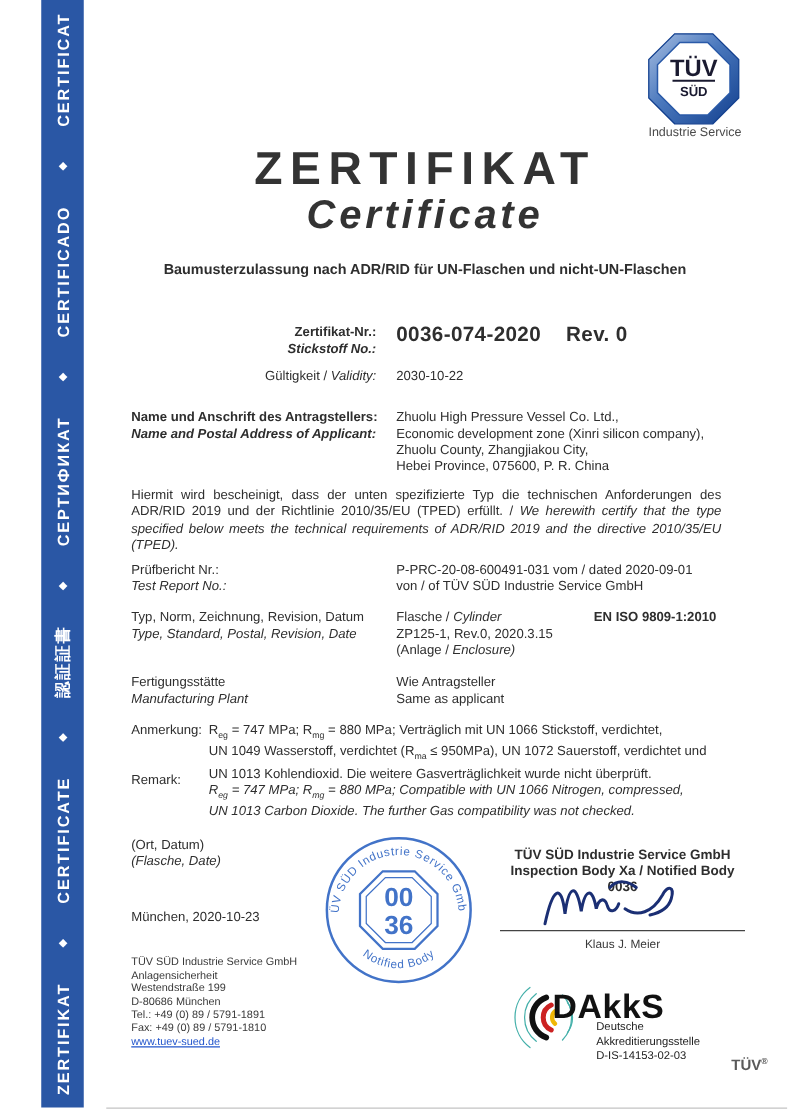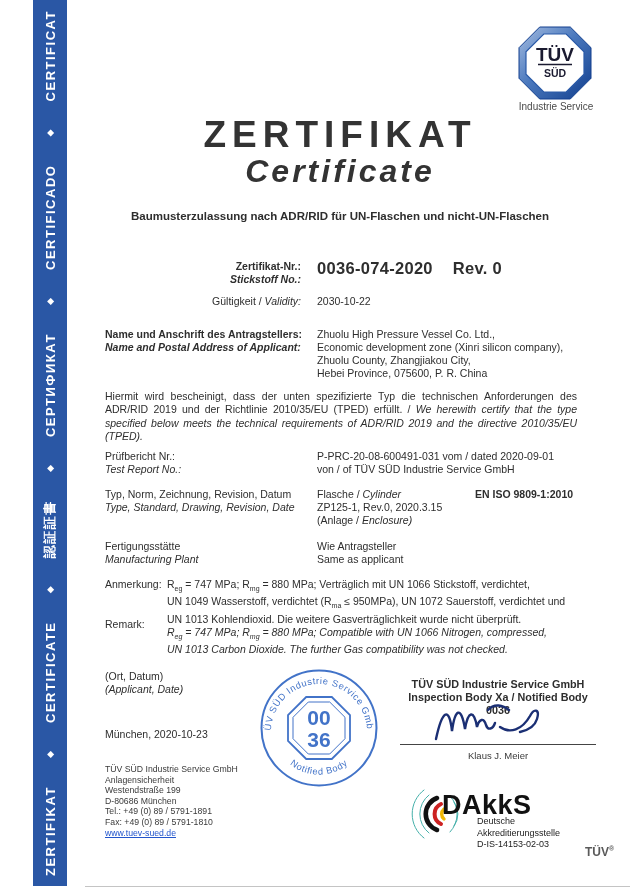--- a/index.html
+++ b/index.html
@@ -158,21 +158,21 @@
     </div>
     <div class="val">
       <div>P-PRC-20-08-600491-031 vom / dated 2020-09-01</div>
       <div>von / of TÜV SÜD Industrie Service GmbH</div>
     </div>
   </div>
 
   <div class="row" style="top:488px;">
     <div class="lbl">
       <div>Typ, Norm, Zeichnung, Revision, Datum</div>
-      <div class="it">Type, Standard, Drawing, Revision, Date</div>
+      <div class="it">Type, Standard, Postal, Revision, Date</div>
     </div>
     <div class="val">
       <div><span>Flasche / </span><span class="it">Cylinder</span></div>
       <div>ZP125-1, Rev.0, 2020.3.15</div>
       <div><span>(Anlage / </span><span class="it">Enclosure)</span></div>
     </div>
     <div class="standard">EN ISO 9809-1:2010</div>
   </div>
 
   <div class="row" style="top:540px;">
@@ -193,21 +193,21 @@
       <div class="rline"><span>R</span><sub>eg</sub><span> = 747 MPa; R</span><sub>mg</sub><span> = 880 MPa; Verträglich mit UN 1066 Stickstoff, verdichtet,</span></div>
       <div class="rline"><span>UN 1049 Wasserstoff, verdichtet (R</span><sub>ma</sub><span> ≤ 950MPa), UN 1072 Sauerstoff, verdichtet und</span></div>
       <div class="rline">UN 1013 Kohlendioxid. Die weitere Gasverträglichkeit wurde nicht überprüft.</div>
       <div class="rline it"><span>R</span><sub>eg</sub><span> = 747 MPa; R</span><sub>mg</sub><span> = 880 MPa; Compatible with UN 1066 Nitrogen, compressed,</span></div>
       <div class="rline it">UN 1013 Carbon Dioxide. The further Gas compatibility was not checked.</div>
     </div>
   </div>
 
   <div class="ort">
     <div>(Ort, Datum)</div>
-    <div class="it">(Applicant, Date)</div>
+    <div class="it">(Flasche, Date)</div>
   </div>
   <div class="muenchen">München, 2020-10-23</div>
 
   <div class="stamp">
     <svg width="120" height="120" viewBox="0 0 120 120">
       <defs>
         <path id="arcTop" d="M 12,64 A 48,48 0 1 1 108,64" fill="none"></path>
         <path id="arcBot" d="M 16,74 A 46,46 0 0 0 104,74" fill="none"></path>
       </defs>
       <circle cx="60" cy="60" r="57.5" fill="none" stroke="#4273c8" stroke-width="2"></circle>

